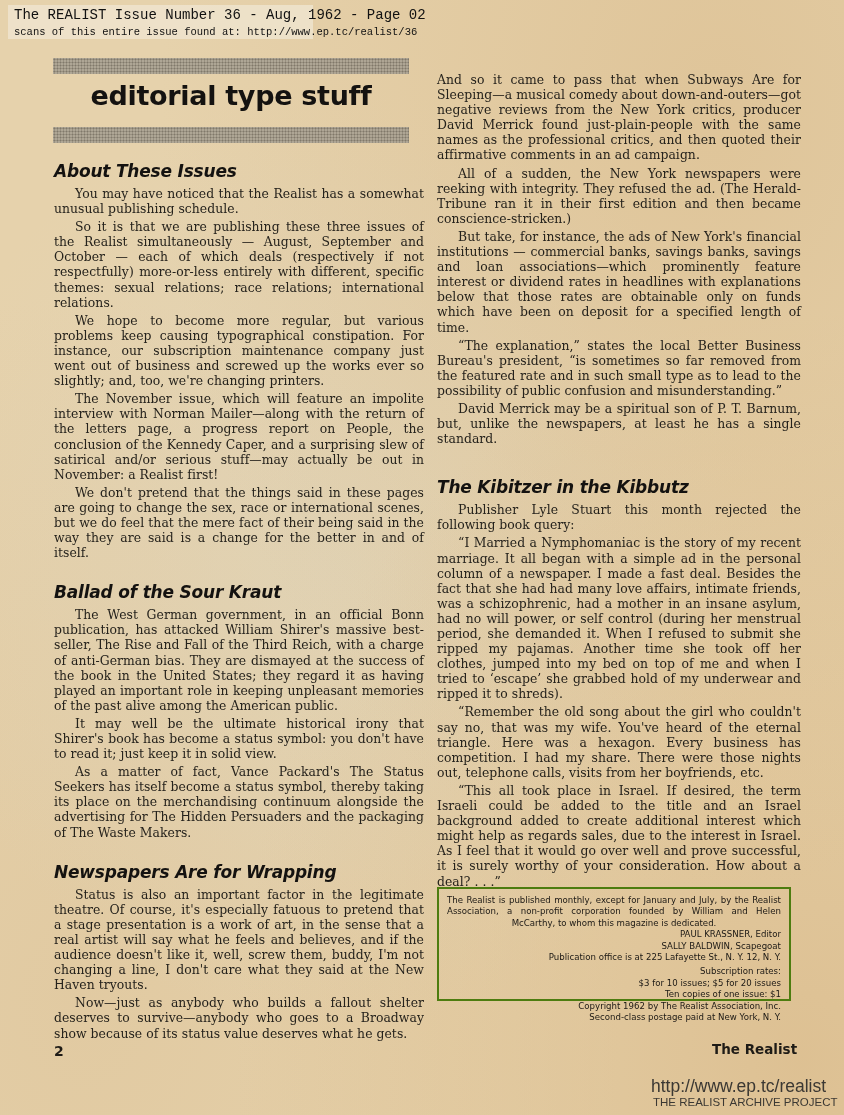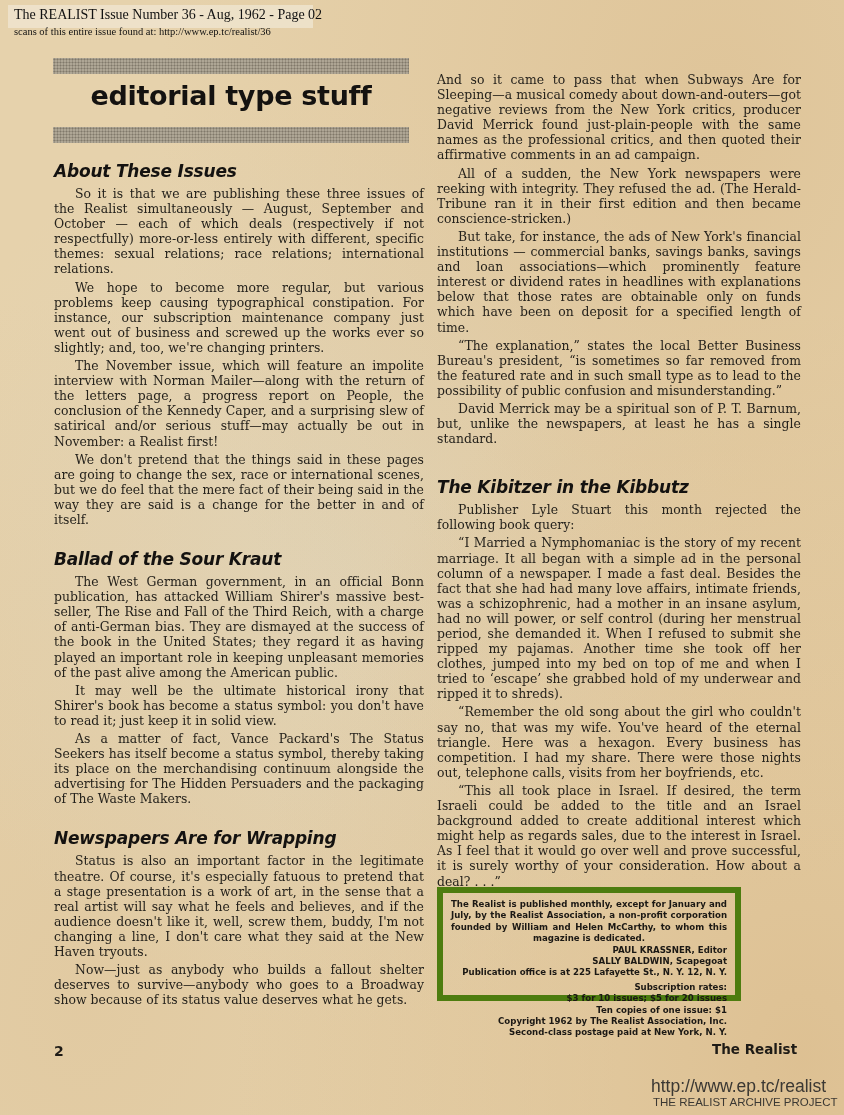--- a/index.html
+++ b/index.html
@@ -8,23 +8,23 @@
     background: #e6d2ac;
     background-image:
       radial-gradient(ellipse at 85% 10%, rgba(214,180,130,0.45), transparent 55%),
       radial-gradient(ellipse at 95% 95%, rgba(214,178,126,0.55), transparent 50%),
       radial-gradient(ellipse at 40% 50%, rgba(220,212,190,0.5), transparent 60%),
       radial-gradient(ellipse at 10% 90%, rgba(218,190,146,0.4), transparent 50%);
     color: #1e1b16;
     font-family: "DejaVu Serif", serif;
   }
   .archive-label {
-    position: absolute; left: 8px; top: 5px; width: 305px; height: 23px;
+    position: absolute; left: 8px; top: 5px; width: 305px; height: 34px;
     background: rgba(238,228,206,0.85);
-    font-family: Liberation Serif, serif; color: #111;
+    font-family: Liberation Mono, monospace; color: #111;
   }
   .archive-label .t1 { position: absolute; left: 6px; top: 2px; font-size: 14px; white-space: nowrap; }
   .archive-label .t2 { position: absolute; left: 6px; top: 21px; font-size: 10.5px; white-space: nowrap; }
 
   .banner-bar {
     position: absolute; left: 53px; width: 356px; height: 16px;
     background-color: #a59f92;
     background-image:
       radial-gradient(circle, #6f6a60 0.9px, transparent 1.1px);
     background-size: 3px 3px;
@@ -46,23 +46,23 @@
   }
   p.body {
     margin: 0 0 3px 0; text-indent: 21px; text-align: justify;
     font-size: 12.4px; line-height: 15.1px; color: #25221c;
     letter-spacing: 0.05px;
   }
   .gap-lg { height: 19px; }
   .gap-xl { height: 28px; }
 
   .box {
-    position: absolute; left: 437px; top: 887px; width: 304px; height: 114px;
-    border: 6px solid #4d7c0f;
-    font-family: "DejaVu Sans", sans-serif; font-weight: bold;
+    position: absolute; left: 437px; top: 887px; width: 354px; height: 114px;
+    border: 2px solid #4d7c0f;
+    font-family: "DejaVu Sans", sans-serif; font-weight: normal;
     font-size: 8.6px; line-height: 11.4px; color: #1b1814;
     padding: 6px 8px 4px 8px; box-sizing: border-box;
   }
   .box .intro { text-align: justify; text-align-last: center; }
   .box .center { text-align: right; }
   .box .sp { height: 3px; }
 
   .page-num {
     position: absolute; left: 54px; top: 1043px;
     font-family: "DejaVu Sans", sans-serif; font-weight: bold; font-size: 14px;
@@ -88,20 +88,21 @@
   <div class="t2">scans of this entire issue found at: http://www.ep.tc/realist/36</div>
 </div>
 
 <div class="banner-bar" style="top:58px"></div>
 <div class="banner-title">editorial type stuff</div>
 <div class="banner-bar" style="top:127px"></div>
 
 <div class="col col-left">
   <section>
     <h2 class="section">About These Issues</h2>
+    <p class="body">You may have noticed that the Realist has a somewhat unusual publishing schedule.</p>
     <p class="body">So it is that we are publishing these three issues of the Realist simultaneously — August, September and October — each of which deals (respectively if not respectfully) more-or-less entirely with different, specific themes: sexual relations; race relations; international relations.</p>
     <p class="body">We hope to become more regular, but various problems keep causing typographical constipation. For instance, our subscription maintenance company just went out of business and screwed up the works ever so slightly; and, too, we're changing printers.</p>
     <p class="body">The November issue, which will feature an impolite interview with Norman Mailer—along with the return of the letters page, a progress report on People, the conclusion of the Kennedy Caper, and a surprising slew of satirical and/or serious stuff—may actually be out in November: a Realist first!</p>
     <p class="body">We don't pretend that the things said in these pages are going to change the sex, race or international scenes, but we do feel that the mere fact of their being said in the way they are said is a change for the better in and of itself.</p>
   </section>
   <div class="gap-lg"></div>
   <section>
     <h2 class="section">Ballad of the Sour Kraut</h2>
     <p class="body">The West German government, in an official Bonn publication, has attacked William Shirer's massive best-seller, The Rise and Fall of the Third Reich, with a charge of anti-German bias. They are dismayed at the success of the book in the United States; they regard it as having played an important role in keeping unpleasant memories of the past alive among the American public.</p>
     <p class="body">It may well be the ultimate historical irony that Shirer's book has become a status symbol: you don't have to read it; just keep it in solid view.</p>

